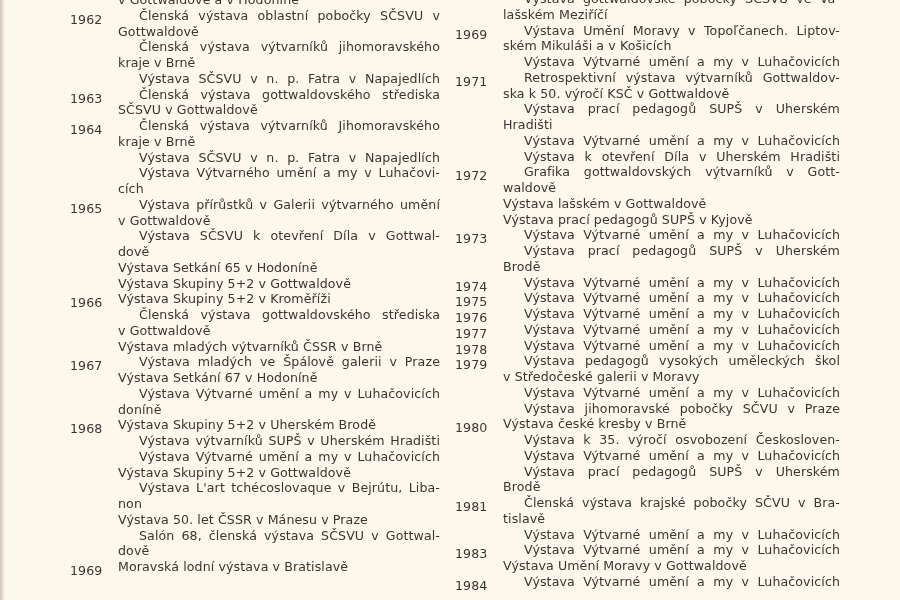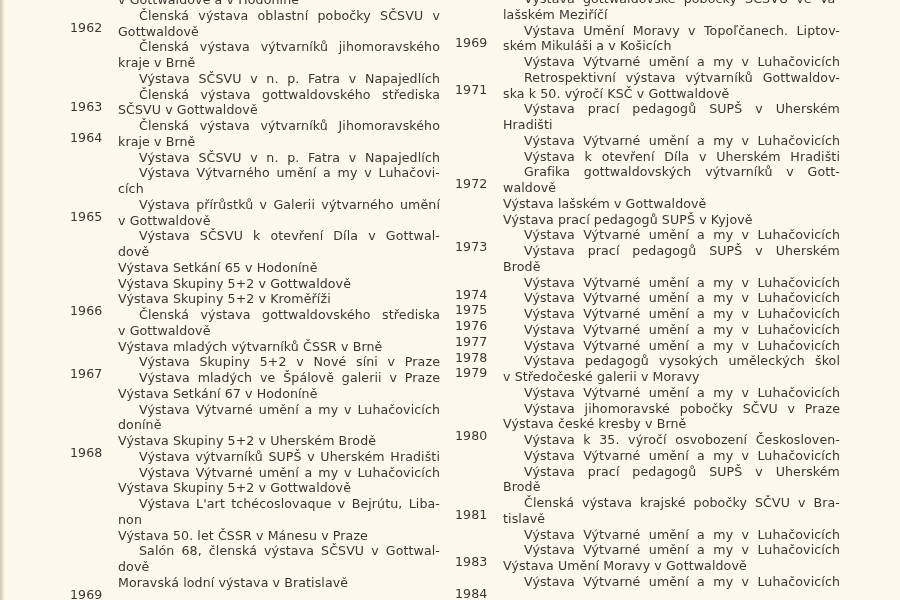--- a/index.html
+++ b/index.html
@@ -15,21 +15,21 @@
   }
   .col {
     position:absolute;
     font-size:12.6px;
     line-height:15.75px;
     letter-spacing:0.1px;
   }
   .col.left { left:70px; top:-8px; width:370px; }
   .col.right { left:455px; top:-9px; width:385px; }
   .row { position:relative; padding-left:48px; }
-  .year { position:absolute; left:0; top:12px; width:46px; }
+  .year { position:absolute; left:0; top:4px; width:46px; }
   .entry { display:block; text-align:justify; }
   .entry .ln { display:block; white-space:nowrap; }
   .entry .ln.just { text-align:justify; text-align-last:justify; white-space:normal;margin-left:21px; }
 </style>
 </head>
 <body>
 
 <div class="edge"></div>
 
 <div class="col left" id="left">
@@ -126,23 +126,20 @@
       </span>
     </div>
     <div class="row">
       <span class="year"></span>
       <span class="entry">
         <span class="ln">Výstava mladých výtvarníků ČSSR v Brně</span>
       </span>
     </div>
     <div class="row">
       <span class="year">1967</span>
-      <span class="entry">
-        <span class="ln just">Výstava Skupiny 5+2 v Nové síni v Praze</span>
-      </span>
     </div>
     <div class="row">
       <span class="year"></span>
       <span class="entry">
         <span class="ln just">Výstava mladých ve Špálově galerii v Praze</span>
       </span>
     </div>
     <div class="row">
       <span class="year"></span>
       <span class="entry">

